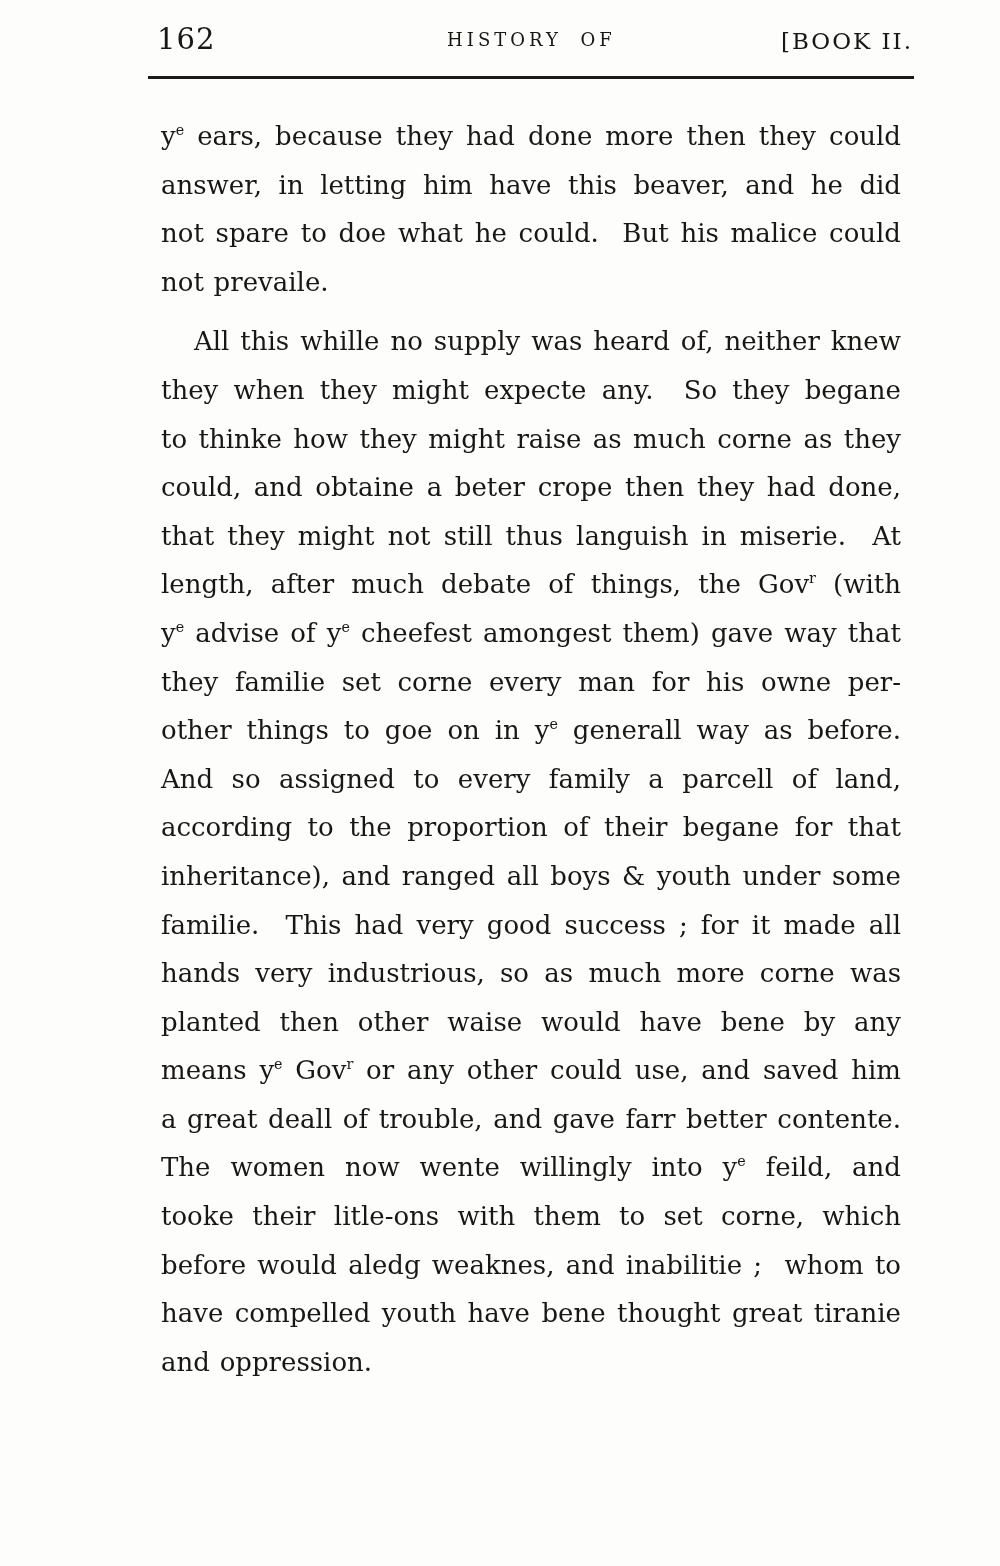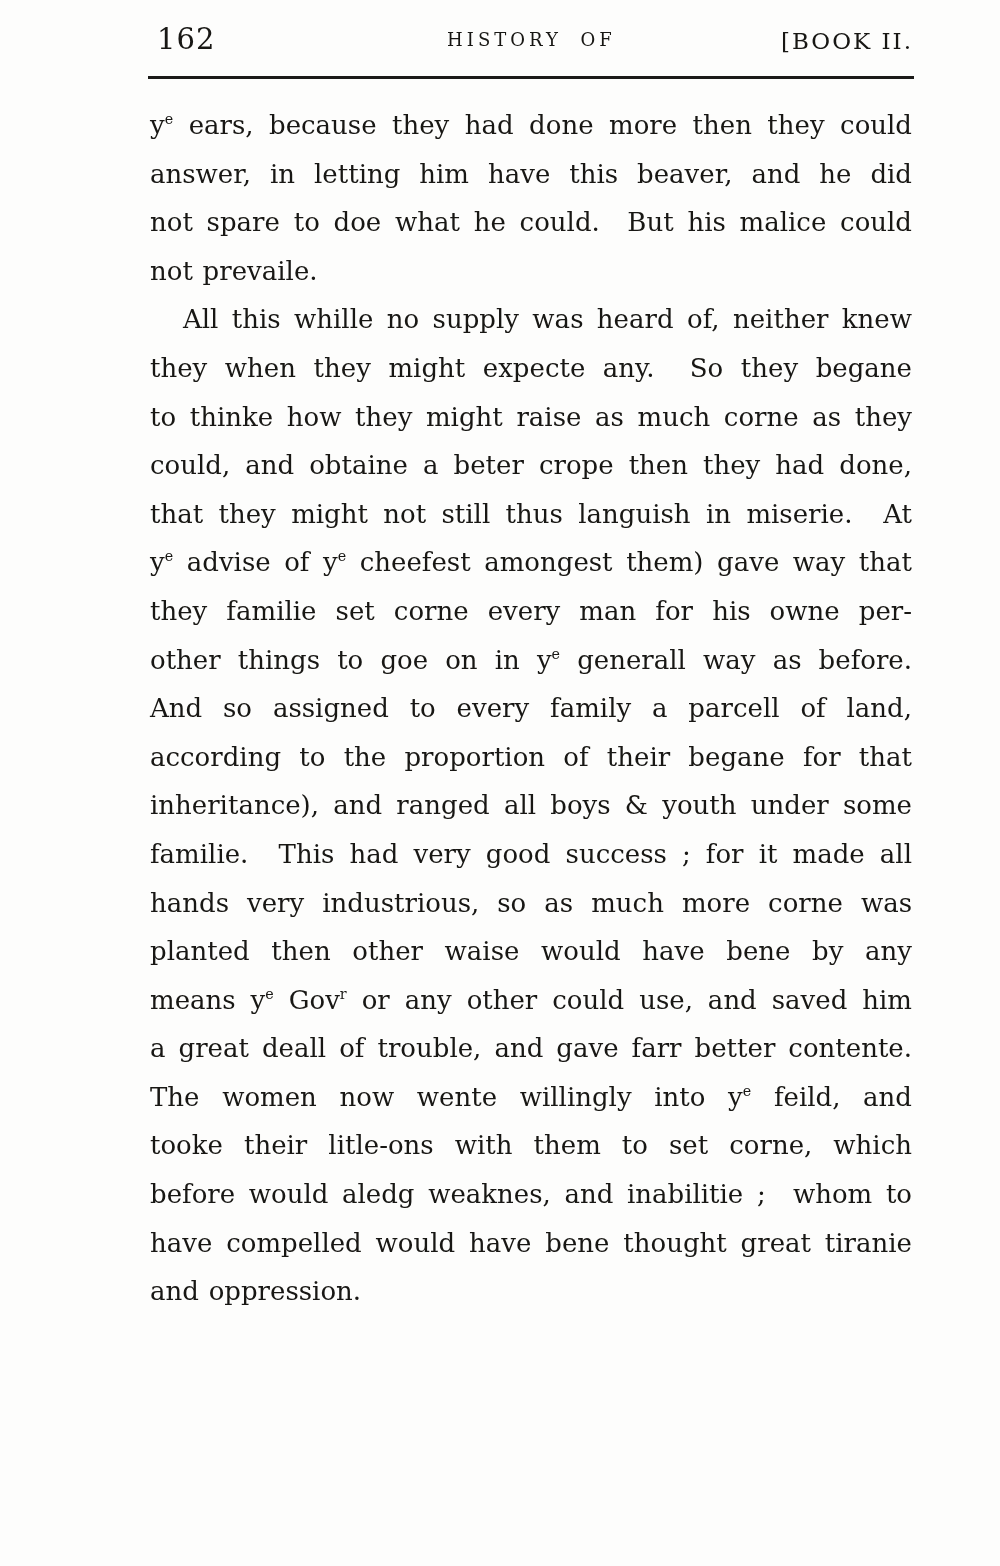--- a/index.html
+++ b/index.html
@@ -56,21 +56,21 @@
   }
   .page-body {
     position: absolute;
     top: 101px;
     left: 150px;
     width: 762px;
     font-size: 26px;
     line-height: 48.6px;
     word-spacing: 1.5px;
   }
-  .paragraph { margin: 0; padding: 0; }
+  .paragraph { margin: 11px; padding: 0; }
   .line {
     text-align: justify;
     text-align-last: justify;
     -moz-text-align-last: justify;
   }
   .line.last {
     text-align-last: left;
     -moz-text-align-last: left;
   }
   .line.indent { text-indent: 33px; }
@@ -94,31 +94,32 @@
         <div class="line">answer, in letting him have this beaver, and he did</div>
         <div class="line">not spare to doe what he could.&nbsp; But his malice could</div>
         <div class="line last">not prevaile.</div>
       </div>
       <div class="paragraph">
         <div class="line indent">All this whille no supply was heard of, neither knew</div>
         <div class="line">they when they might expecte any.&nbsp; So they begane</div>
         <div class="line">to thinke how they might raise as much corne as they</div>
         <div class="line">could, and obtaine a beter crope then they had done,</div>
         <div class="line">that they might not still thus languish in miserie.&nbsp; At</div>
+        <div class="line">length, after much debate of things, the Gov<sup>r</sup> (with</div>
         <div class="line">y<sup>e</sup> advise of y<sup>e</sup> cheefest amongest them) gave way that</div>
         <div class="line">they familie set corne every man for his owne per-</div>
         <div class="line">other things to goe on in y<sup>e</sup> generall way as before.</div>
         <div class="line">And so assigned to every family a parcell of land,</div>
         <div class="line">according to the proportion of their begane for that</div>
         <div class="line">inheritance), and ranged all boys &amp; youth under some</div>
         <div class="line">familie.&nbsp; This had very good success ; for it made all</div>
         <div class="line">hands very industrious, so as much more corne was</div>
         <div class="line">planted then other waise would have bene by any</div>
         <div class="line">means y<sup>e</sup> Gov<sup>r</sup> or any other could use, and saved him</div>
         <div class="line">a great deall of trouble, and gave farr better contente.</div>
         <div class="line">The women now wente willingly into y<sup>e</sup> feild, and</div>
         <div class="line">tooke their litle-ons with them to set corne, which</div>
         <div class="line">before would aledg weaknes, and inabilitie ;&nbsp; whom to</div>
-        <div class="line">have compelled would have bene thought great tiranie</div>
+        <div class="line">have compelled youth have bene thought great tiranie</div>
         <div class="line last">and oppression.</div>
       </div>
     </main>
 </div>
 
 </body></html>

